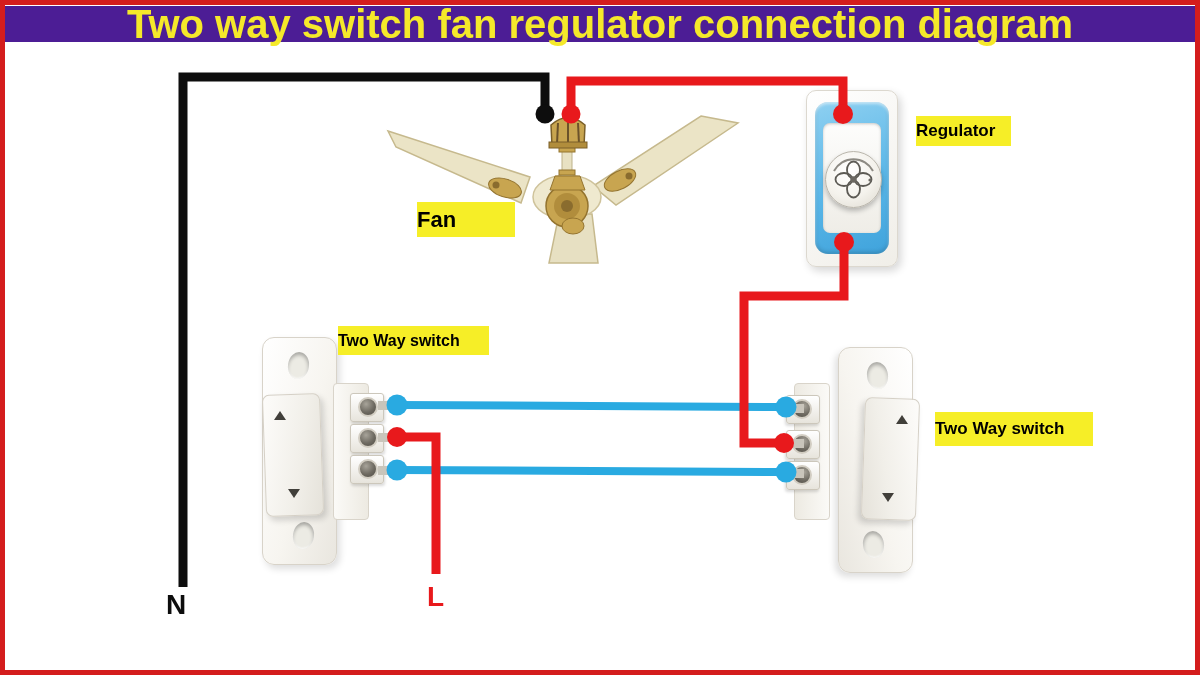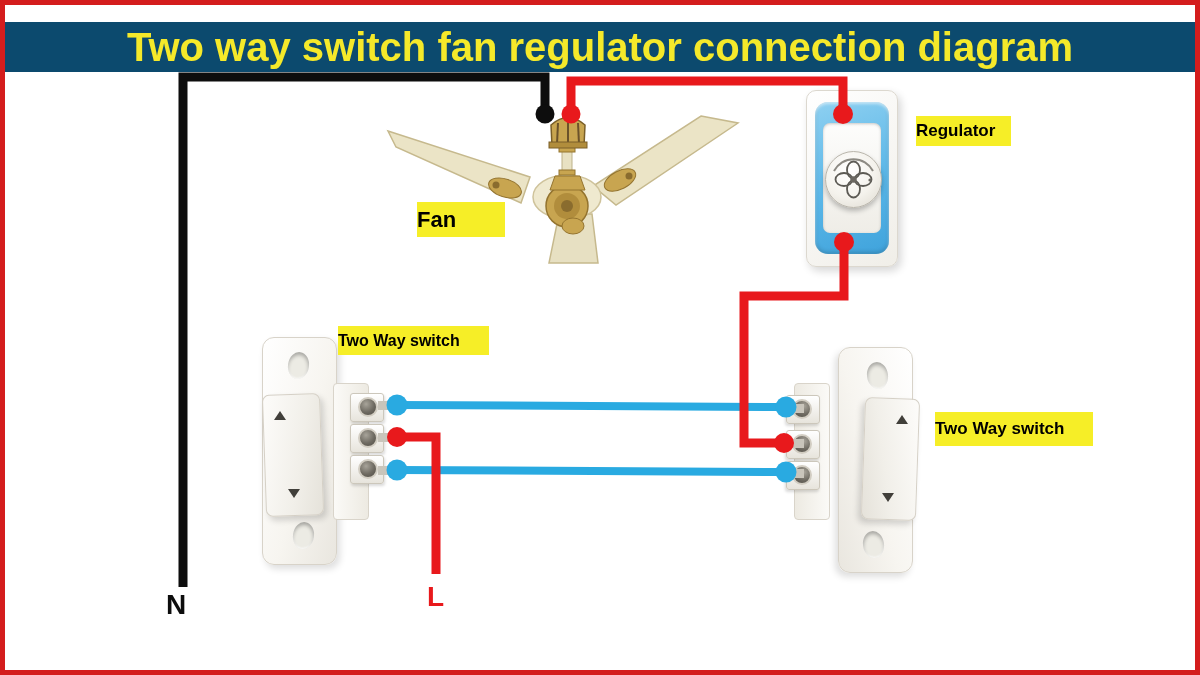--- a/index.html
+++ b/index.html
@@ -2,27 +2,27 @@
 <html><head>
 <meta charset="utf-8">
 <style>
   html,body{margin:0;padding:0;background:#fff;}
   #page{
     position:relative;width:1200px;height:675px;background:#ffffff;
     overflow:hidden;font-family:"Liberation Sans",sans-serif;
   }
   .page-border{position:absolute;inset:0;border:5px solid #d41d1d;z-index:10;pointer-events:none;}
   
-  .title-bar{position:absolute;left:5px;right:5px;top:6px;height:50px;background:#0c4a6e;
-    display:flex;align-items:center;justify-content:center;z-index:4;margin-top:16px;}
+  .title-bar{position:absolute;left:5px;right:5px;top:6px;height:36px;background:#4c1d95;
+    display:flex;align-items:center;justify-content:center;z-index:4;}
   .title-text{color:#f5e92a;font-weight:bold;font-size:40px;white-space:nowrap;letter-spacing:0px;}
   
   .tag{position:absolute;background:#f6ee27;color:#000;font-weight:bold;
     display:flex;align-items:center;z-index:6;}
-  .tag-fan{left:417px;top:202px;width:88px;height:35px;font-size:22px;}
+  .tag-fan{left:417px;top:202px;width:98px;height:35px;font-size:22px;}
   .tag-reg{left:916px;top:116px;width:95px;height:30px;font-size:17px;}
   .tag-swl{left:338px;top:326px;width:151px;height:29px;font-size:16px;}
   .tag-swr{left:935px;top:412px;width:158px;height:34px;font-size:17px;}
   .wiretag{position:absolute;font-weight:bold;z-index:6;}
   .wiretag-n{left:166px;top:589px;font-size:28px;color:#0d0d0d;}
   .wiretag-l{left:427px;top:581px;font-size:28px;color:#e8191c;}
   
   .device{position:absolute;z-index:2;}
   .sw-plate{position:absolute;border-radius:12px;border:1px solid #d8d3c9;
     background:linear-gradient(105deg,#ffffff 0%,#f7f5f0 55%,#e9e6df 100%);

